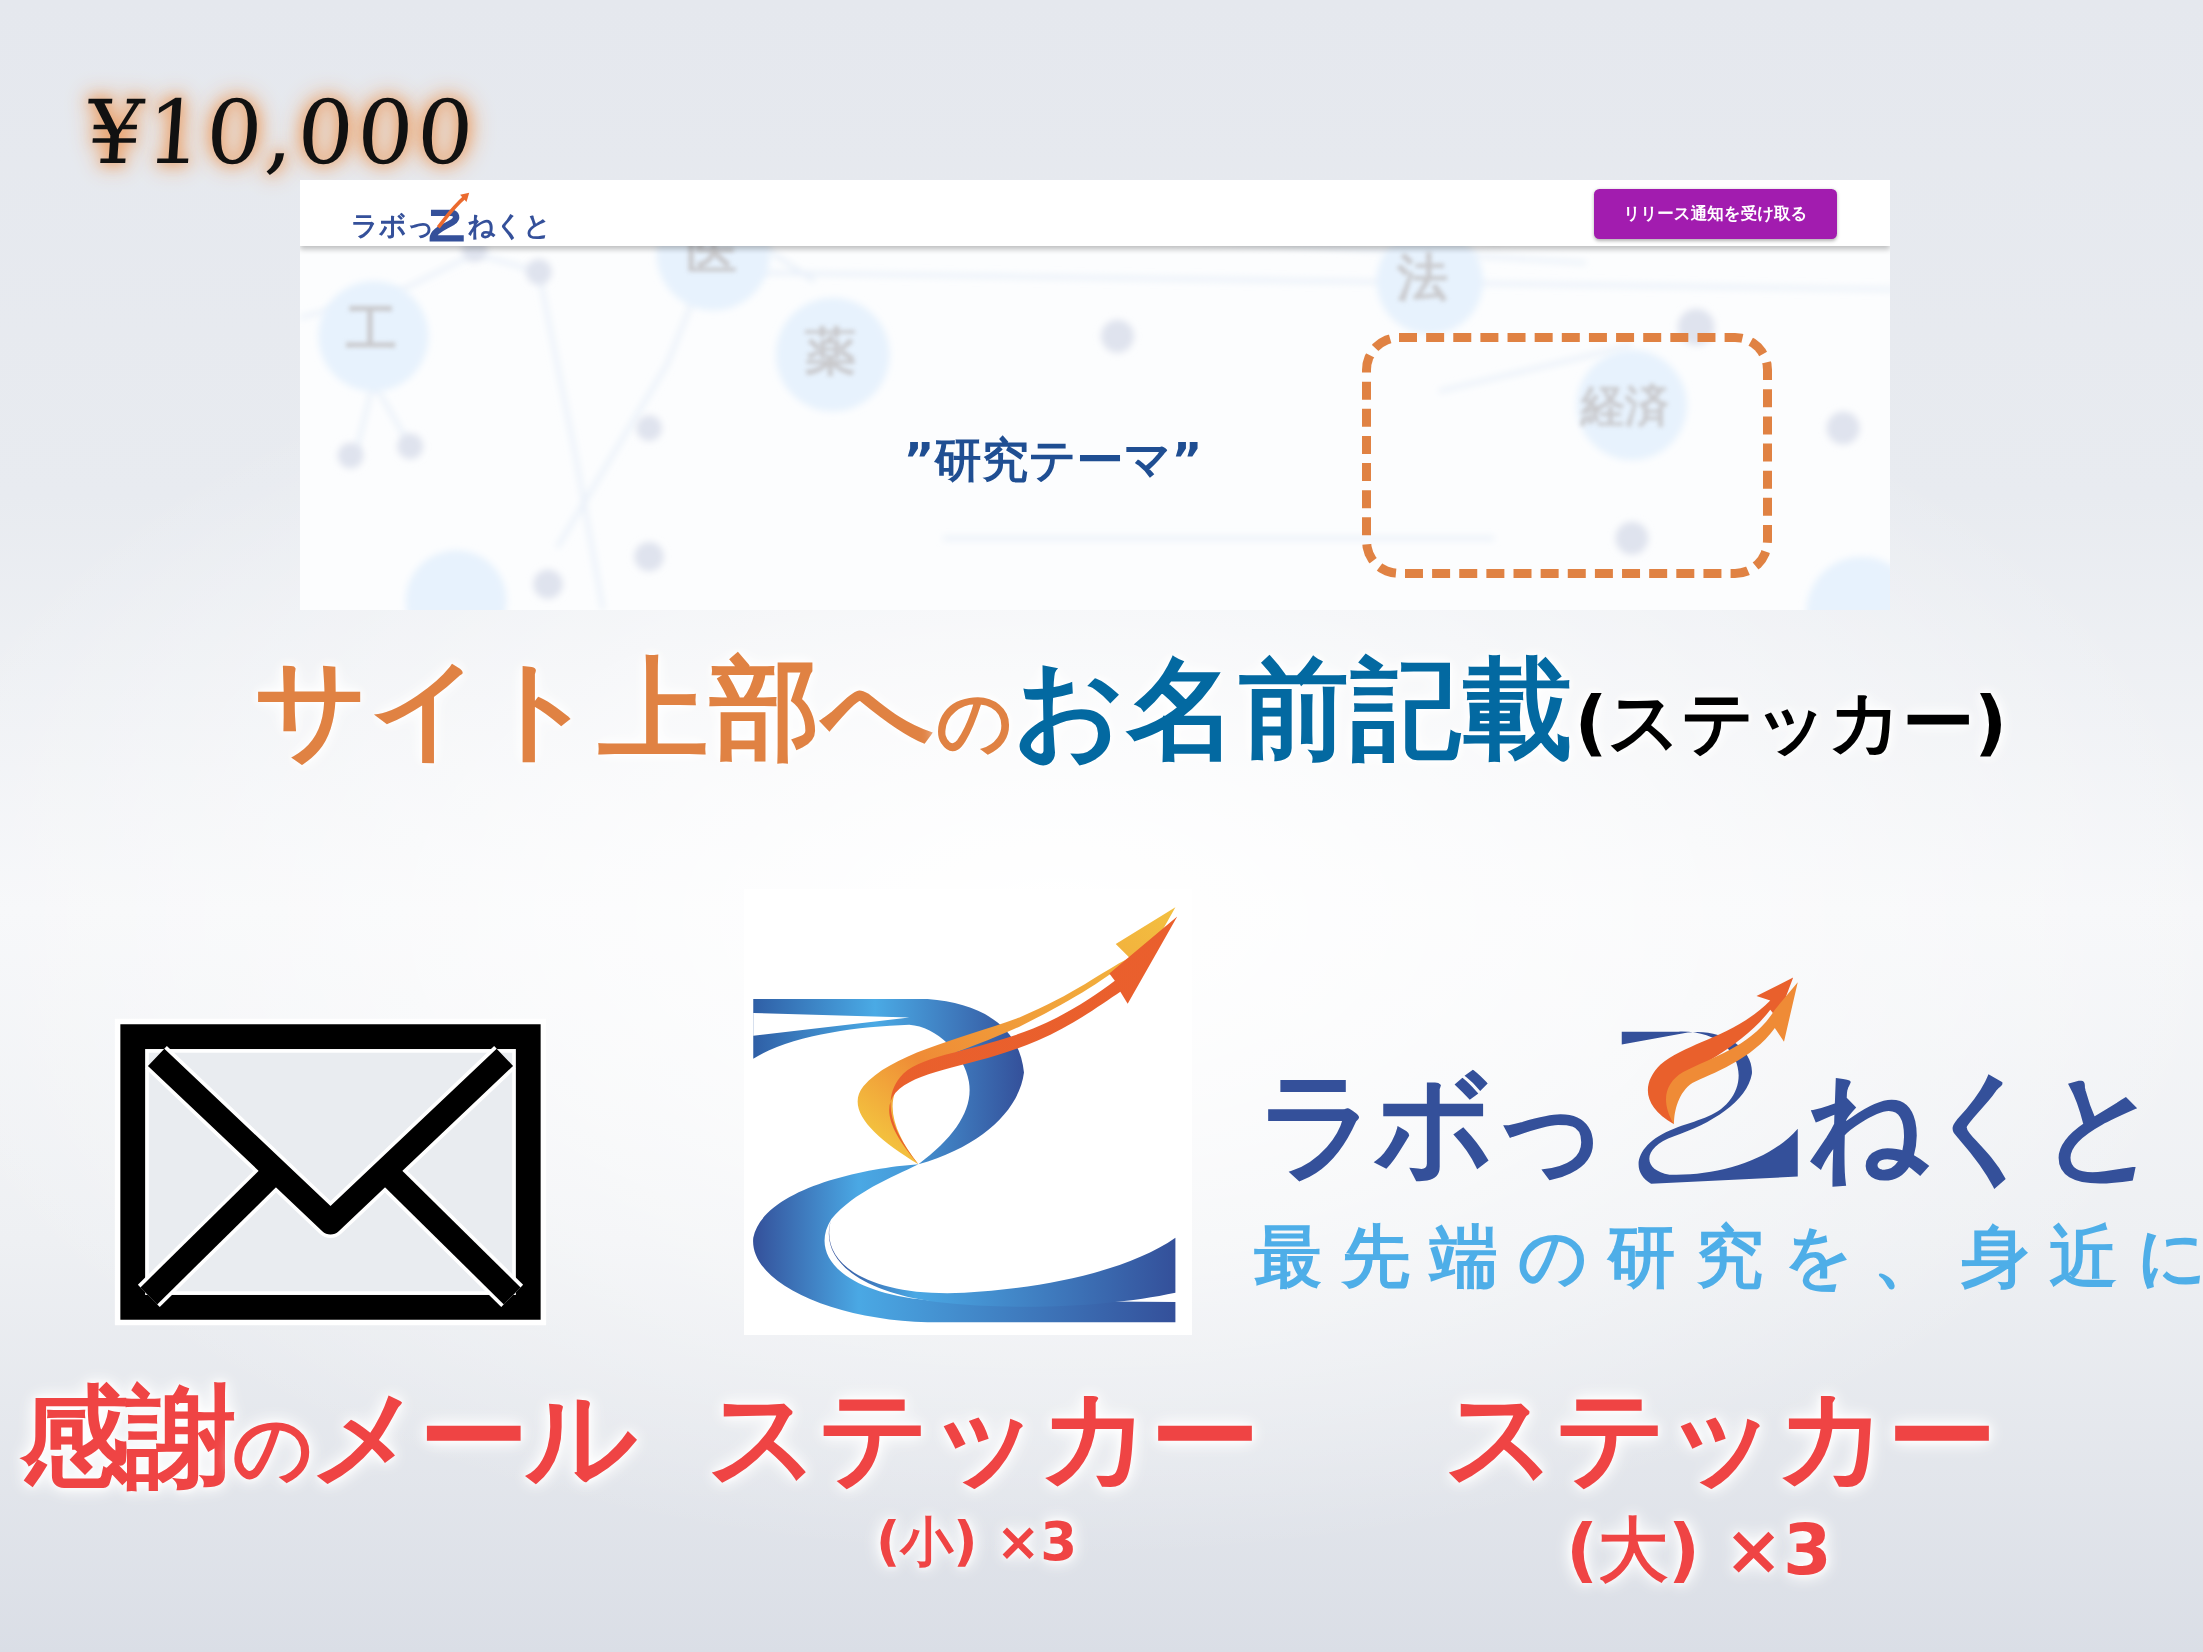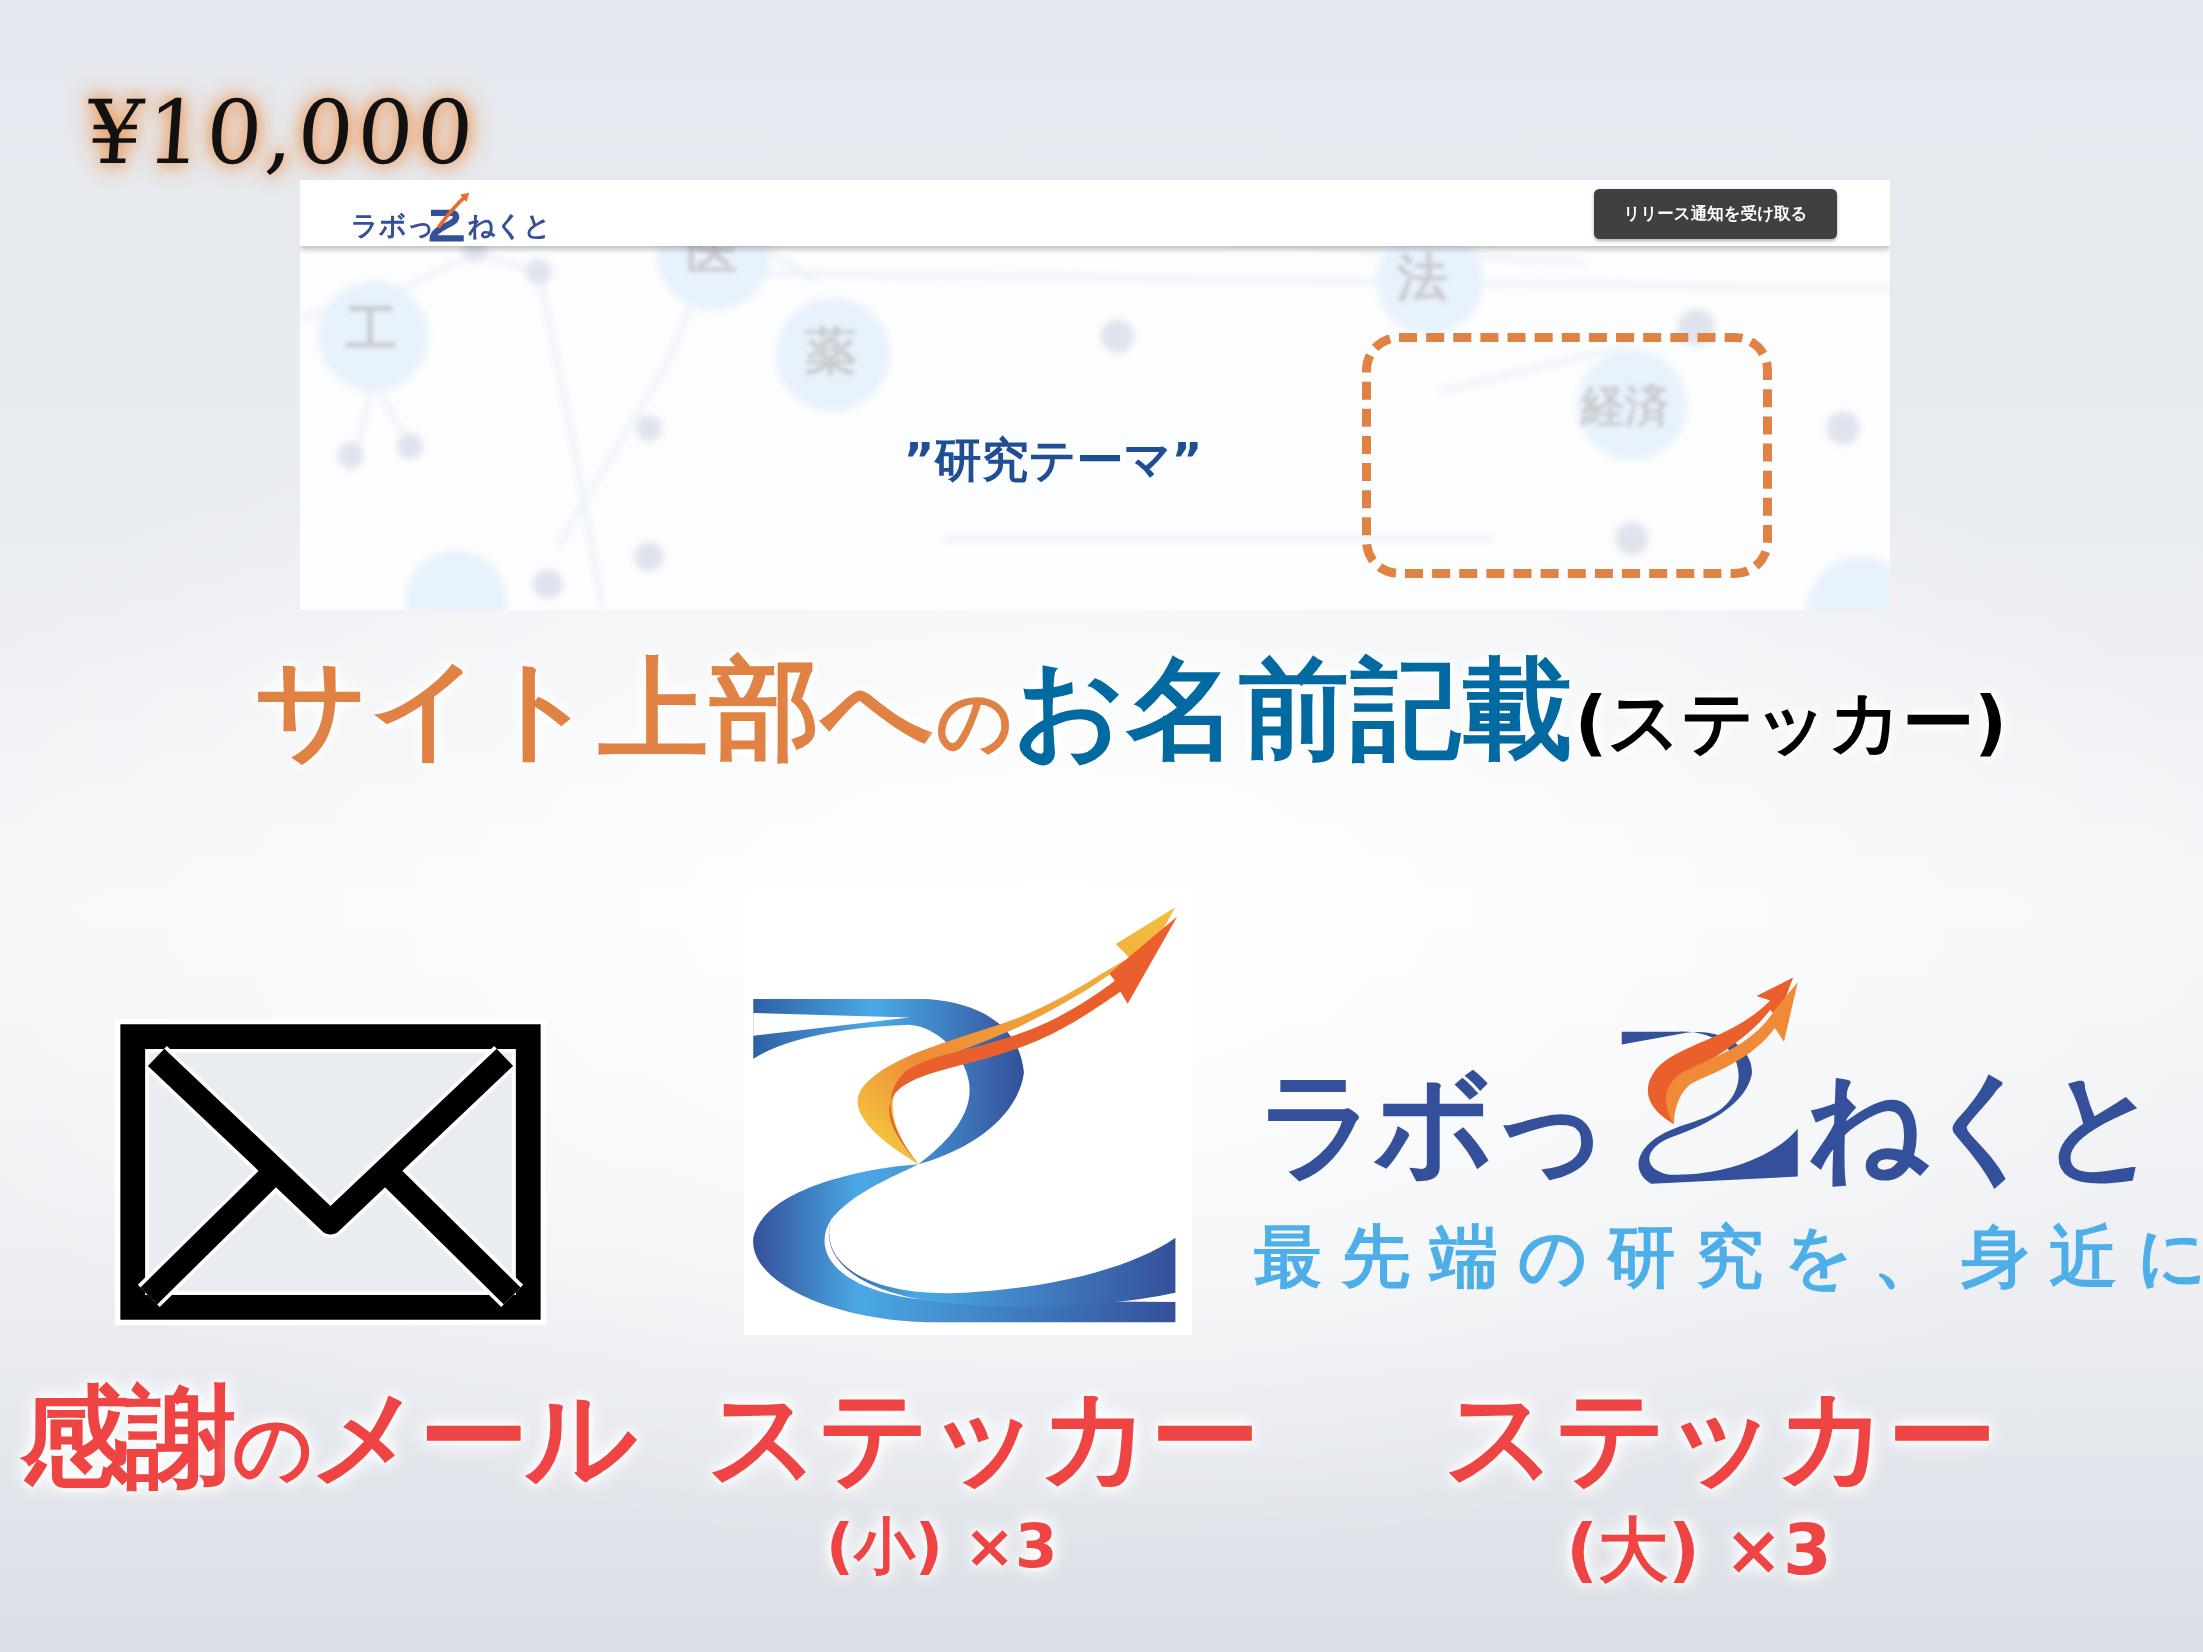--- a/index.html
+++ b/index.html
@@ -33,21 +33,21 @@
     background: #ffffff;
     box-shadow: 0 3.7px 5.5px rgba(0,0,0,0.25);
     z-index: 5;
   }
   .site-logo {
     position: absolute; left: 50px; top: 11px; height: 51px;
     display: flex; align-items: flex-end;
   }
   .site-btn {
     position: absolute; right: 53px; top: 9.2px; width: 243px; height: 50px;
-    background: #404040; color: #fff; border: none; border-radius: 5.5px;
+    background: #a21caf; color: #fff; border: none; border-radius: 5.5px;
     font-size: 16.5px; font-weight: bold;
     box-shadow: 0 1.8px 3.7px rgba(0,0,0,0.3);
     display: flex; align-items: center; justify-content: center;
   }
   .hero-bg { position: absolute; left: 0; top: 0; width: 100%; height: 100%; z-index: 1; }
   .node-label {
     position: absolute; font-size: 51px; color: #c9c9cc; filter: blur(2.3px);
     font-weight: bold;
   }
   .hero-title {
@@ -85,21 +85,21 @@
   }
 
   
   .label {
     font-weight: bold; color: #ef4444; white-space: nowrap; line-height: 1;
     text-shadow: 0 0 7.3px #fff, 0 0 14.7px #fff, 0 0 20px #fff;
   }
   .lbl-mail { left: 20px; top: 1382px; font-size: 110px; letter-spacing: -3.7px; }
   .lbl-mail .small { font-size: 79px; }
   .lbl-sticker-s { left: 707px; top: 1382px; font-size: 110px; letter-spacing: -1.8px; }
-  .lbl-sticker-s-sub { left: 826px; top: 1515px; font-size: 61px; }
+  .lbl-sticker-s-sub { left: 876px; top: 1515px; font-size: 53px; }
   .lbl-sticker-l { left: 1444px; top: 1382px; font-size: 110px; letter-spacing: -1.8px; }
   .lbl-sticker-l-sub { left: 1566px; top: 1515px; font-size: 70px; }
 </style>
 </head>
 <body>
 
 <div class="abs price">¥10,000</div>
 
 <div class="abs site-panel">
   <div class="site-header">

